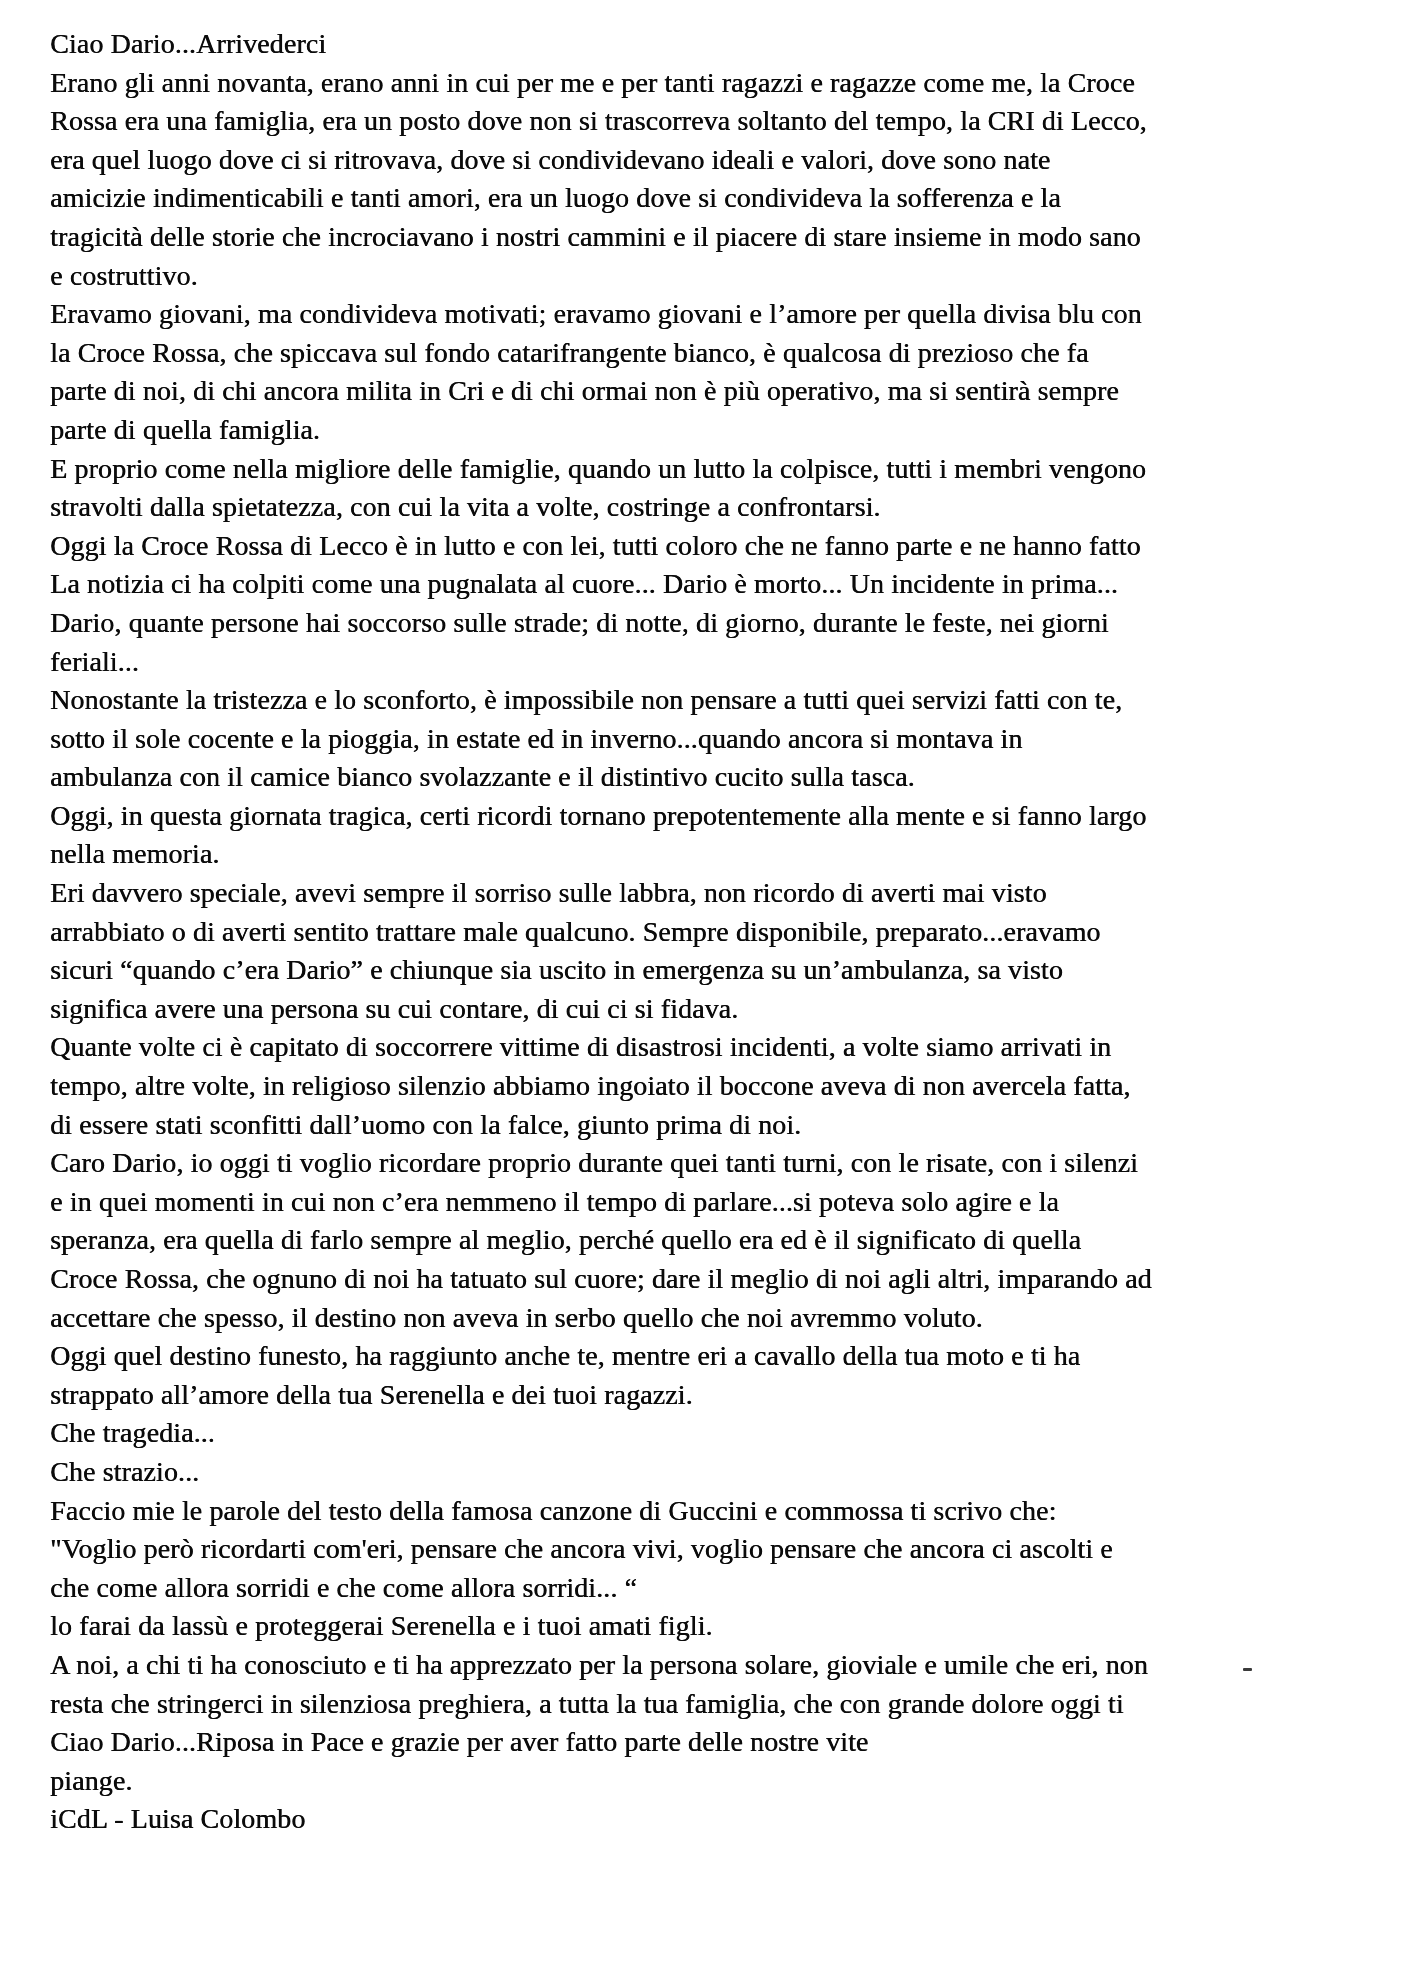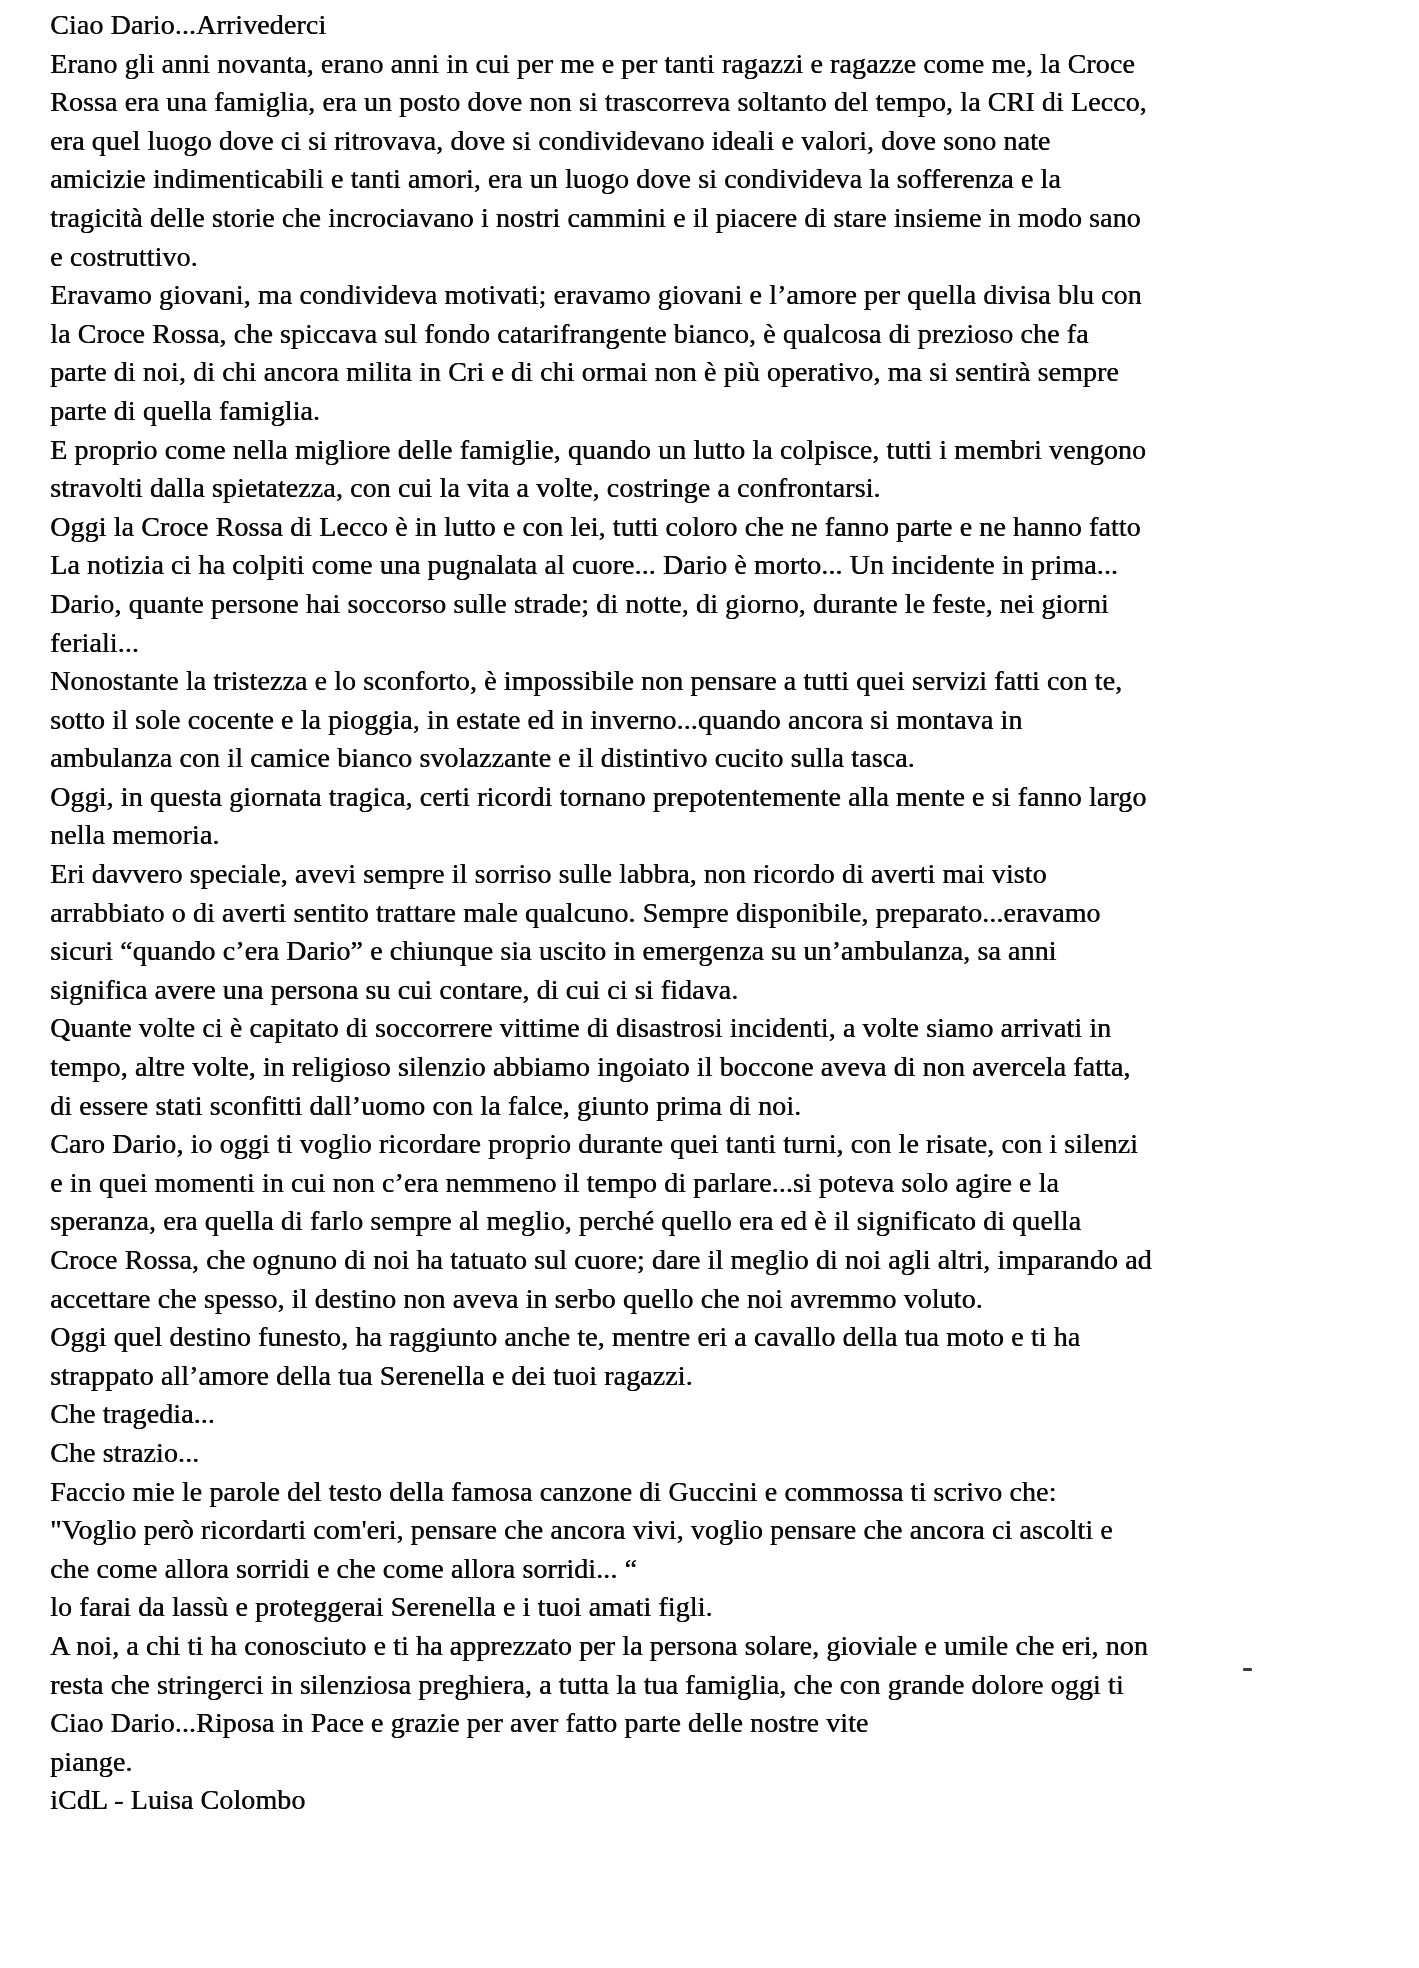--- a/index.html
+++ b/index.html
@@ -15,21 +15,21 @@
   .page {
     position: relative;
     box-sizing: border-box;
     width: 1347px;
     height: 1968px;
     background: #ffffff;
     color: #0b0b0b;
     font-family: "Liberation Serif", "DejaVu Serif", serif;
     font-size: 28px;
     line-height: 38.6px;
-    padding: 6px 18px 0 50px;
+    padding: 25px 18px 0 50px;
     overflow: hidden;
   }
   .doc-lines .line {
     white-space: nowrap;
     height: 38.6px;
     
     text-shadow: 0.45px 0 0 currentColor;
     letter-spacing: 0.1px;
   }
   .artifact {
@@ -64,21 +64,21 @@
       <div class="line">La notizia ci ha colpiti come una pugnalata al cuore... Dario è morto... Un incidente in prima...</div>
       <div class="line">Dario, quante persone hai soccorso sulle strade; di notte, di giorno, durante le feste, nei giorni</div>
       <div class="line">feriali...</div>
       <div class="line">Nonostante la tristezza e lo sconforto, è impossibile non pensare a tutti quei servizi fatti con te,</div>
       <div class="line">sotto il sole cocente e la pioggia, in estate ed in inverno...quando ancora si montava in</div>
       <div class="line">ambulanza con il camice bianco svolazzante e il distintivo cucito sulla tasca.</div>
       <div class="line">Oggi, in questa giornata tragica, certi ricordi tornano prepotentemente alla mente e si fanno largo</div>
       <div class="line">nella memoria.</div>
       <div class="line">Eri davvero speciale, avevi sempre il sorriso sulle labbra, non ricordo di averti mai visto</div>
       <div class="line">arrabbiato o di averti sentito trattare male qualcuno. Sempre disponibile, preparato...eravamo</div>
-      <div class="line">sicuri “quando c’era Dario” e chiunque sia uscito in emergenza su un’ambulanza, sa anni</div>
+      <div class="line">sicuri “quando c’era Dario” e chiunque sia uscito in emergenza su un’ambulanza, sa visto</div>
       <div class="line">significa avere una persona su cui contare, di cui ci si fidava.</div>
       <div class="line">Quante volte ci è capitato di soccorrere vittime di disastrosi incidenti, a volte siamo arrivati in</div>
       <div class="line">tempo, altre volte, in religioso silenzio abbiamo ingoiato il boccone aveva di non avercela fatta,</div>
       <div class="line">di essere stati sconfitti dall’uomo con la falce, giunto prima di noi.</div>
       <div class="line">Caro Dario, io oggi ti voglio ricordare proprio durante quei tanti turni, con le risate, con i silenzi</div>
       <div class="line">e in quei momenti in cui non c’era nemmeno il tempo di parlare...si poteva solo agire e la</div>
       <div class="line">speranza, era quella di farlo sempre al meglio, perché quello era ed è il significato di quella</div>
       <div class="line">Croce Rossa, che ognuno di noi ha tatuato sul cuore; dare il meglio di noi agli altri, imparando ad</div>
       <div class="line">accettare che spesso, il destino non aveva in serbo quello che noi avremmo voluto.</div>
       <div class="line">Oggi quel destino funesto, ha raggiunto anche te, mentre eri a cavallo della tua moto e ti ha</div>

